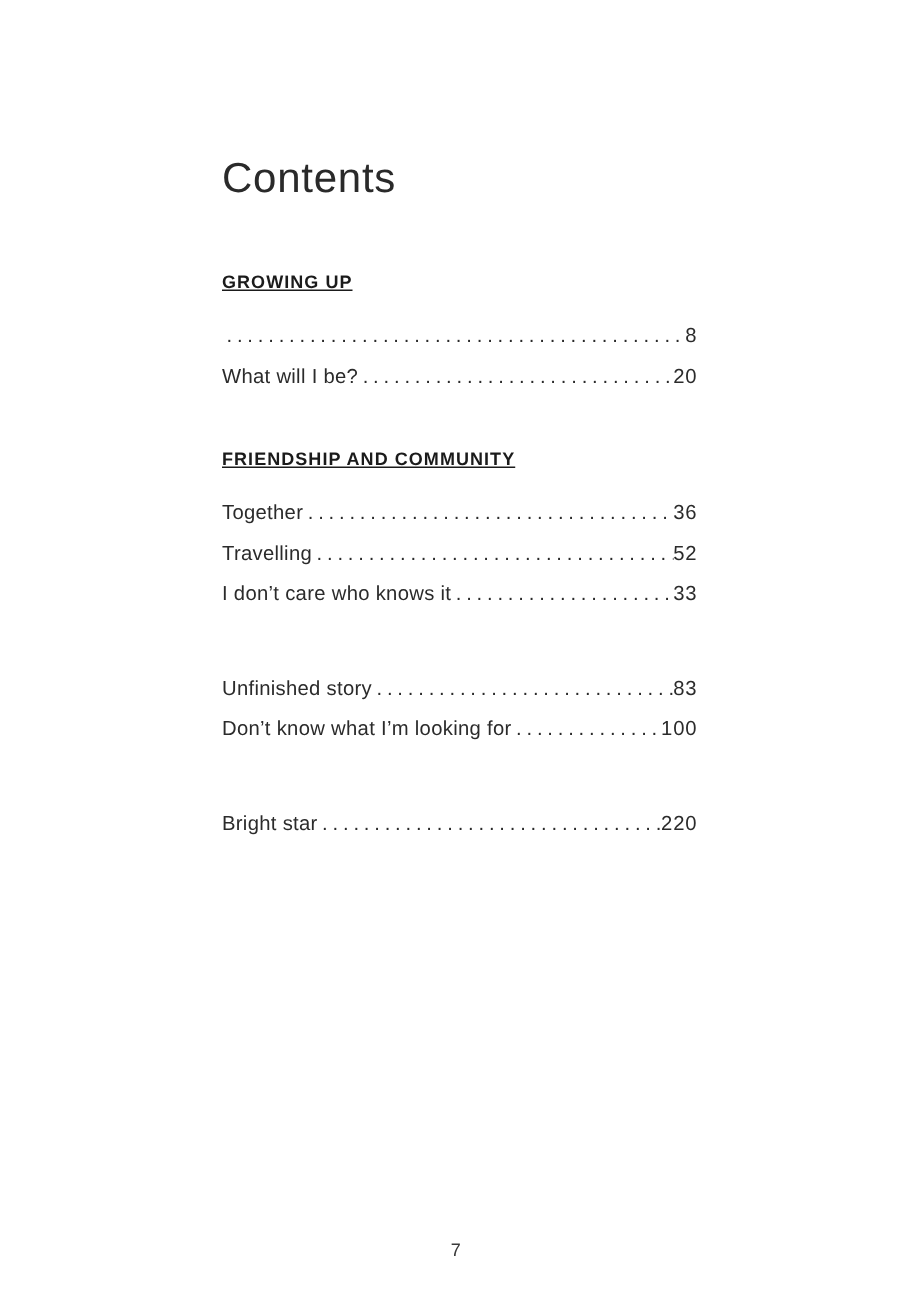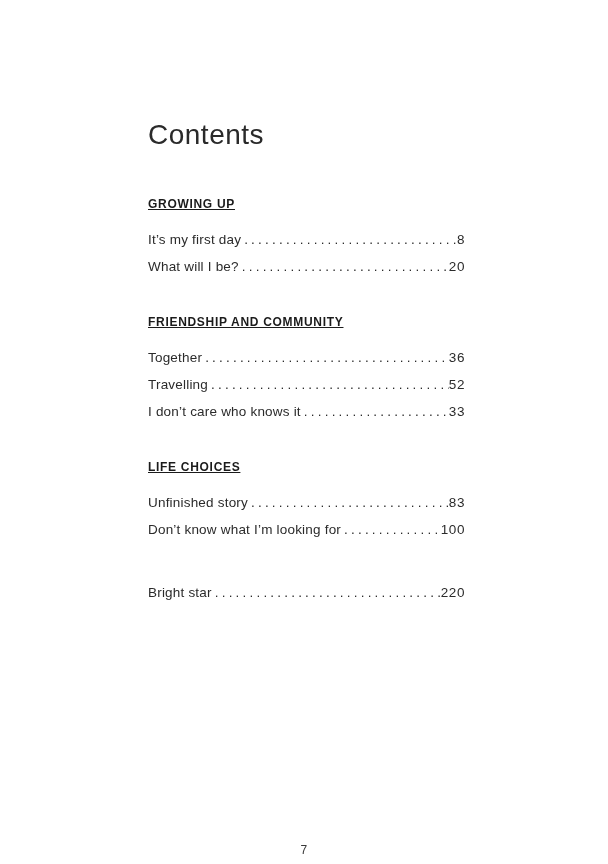--- a/index.html
+++ b/index.html
@@ -16,21 +16,20 @@
     overflow: hidden;
   }
   .page {
     position: absolute;
     top: 0;
     left: 0;
     width: 608px;
     height: 728px;
     box-sizing: border-box;
     padding: 104px 143px 0 148px;
-    margin-top: 16px;
   }
   h1.page-title {
     margin: 0 0 48px 0;
     font-size: 28px;
     line-height: 30px;
     font-weight: 300;
     letter-spacing: 0.5px;
     color: #2a2a2a;
   }
   section.toc-section {
@@ -96,21 +95,20 @@
 <body>
 
 <main class="page">
   <h1 class="page-title">Contents</h1>
 
   <div id="toc-sections">
   <section class="toc-section">
     <h2 class="section-heading">GROWING UP</h2>
     <ul class="entries">
   <li class="toc-entry">
-    <span class="entry-title">It’s my first day</span>
     <span class="dot-leader"></span>
     <span class="entry-page">8</span>
   </li>
 
   <li class="toc-entry">
     <span class="entry-title">What will I be?</span>
     <span class="dot-leader"></span>
     <span class="entry-page">20</span>
   </li>
 </ul>
@@ -133,21 +131,20 @@
 
   <li class="toc-entry">
     <span class="entry-title">I don’t care who knows it</span>
     <span class="dot-leader"></span>
     <span class="entry-page">33</span>
   </li>
 </ul>
   </section>
 
   <section class="toc-section">
-    <h2 class="section-heading">LIFE CHOICES</h2>
     <ul class="entries">
   <li class="toc-entry">
     <span class="entry-title">Unfinished story</span>
     <span class="dot-leader"></span>
     <span class="entry-page">83</span>
   </li>
 
   <li class="toc-entry">
     <span class="entry-title">Don’t know what I’m looking for</span>
     <span class="dot-leader"></span>

